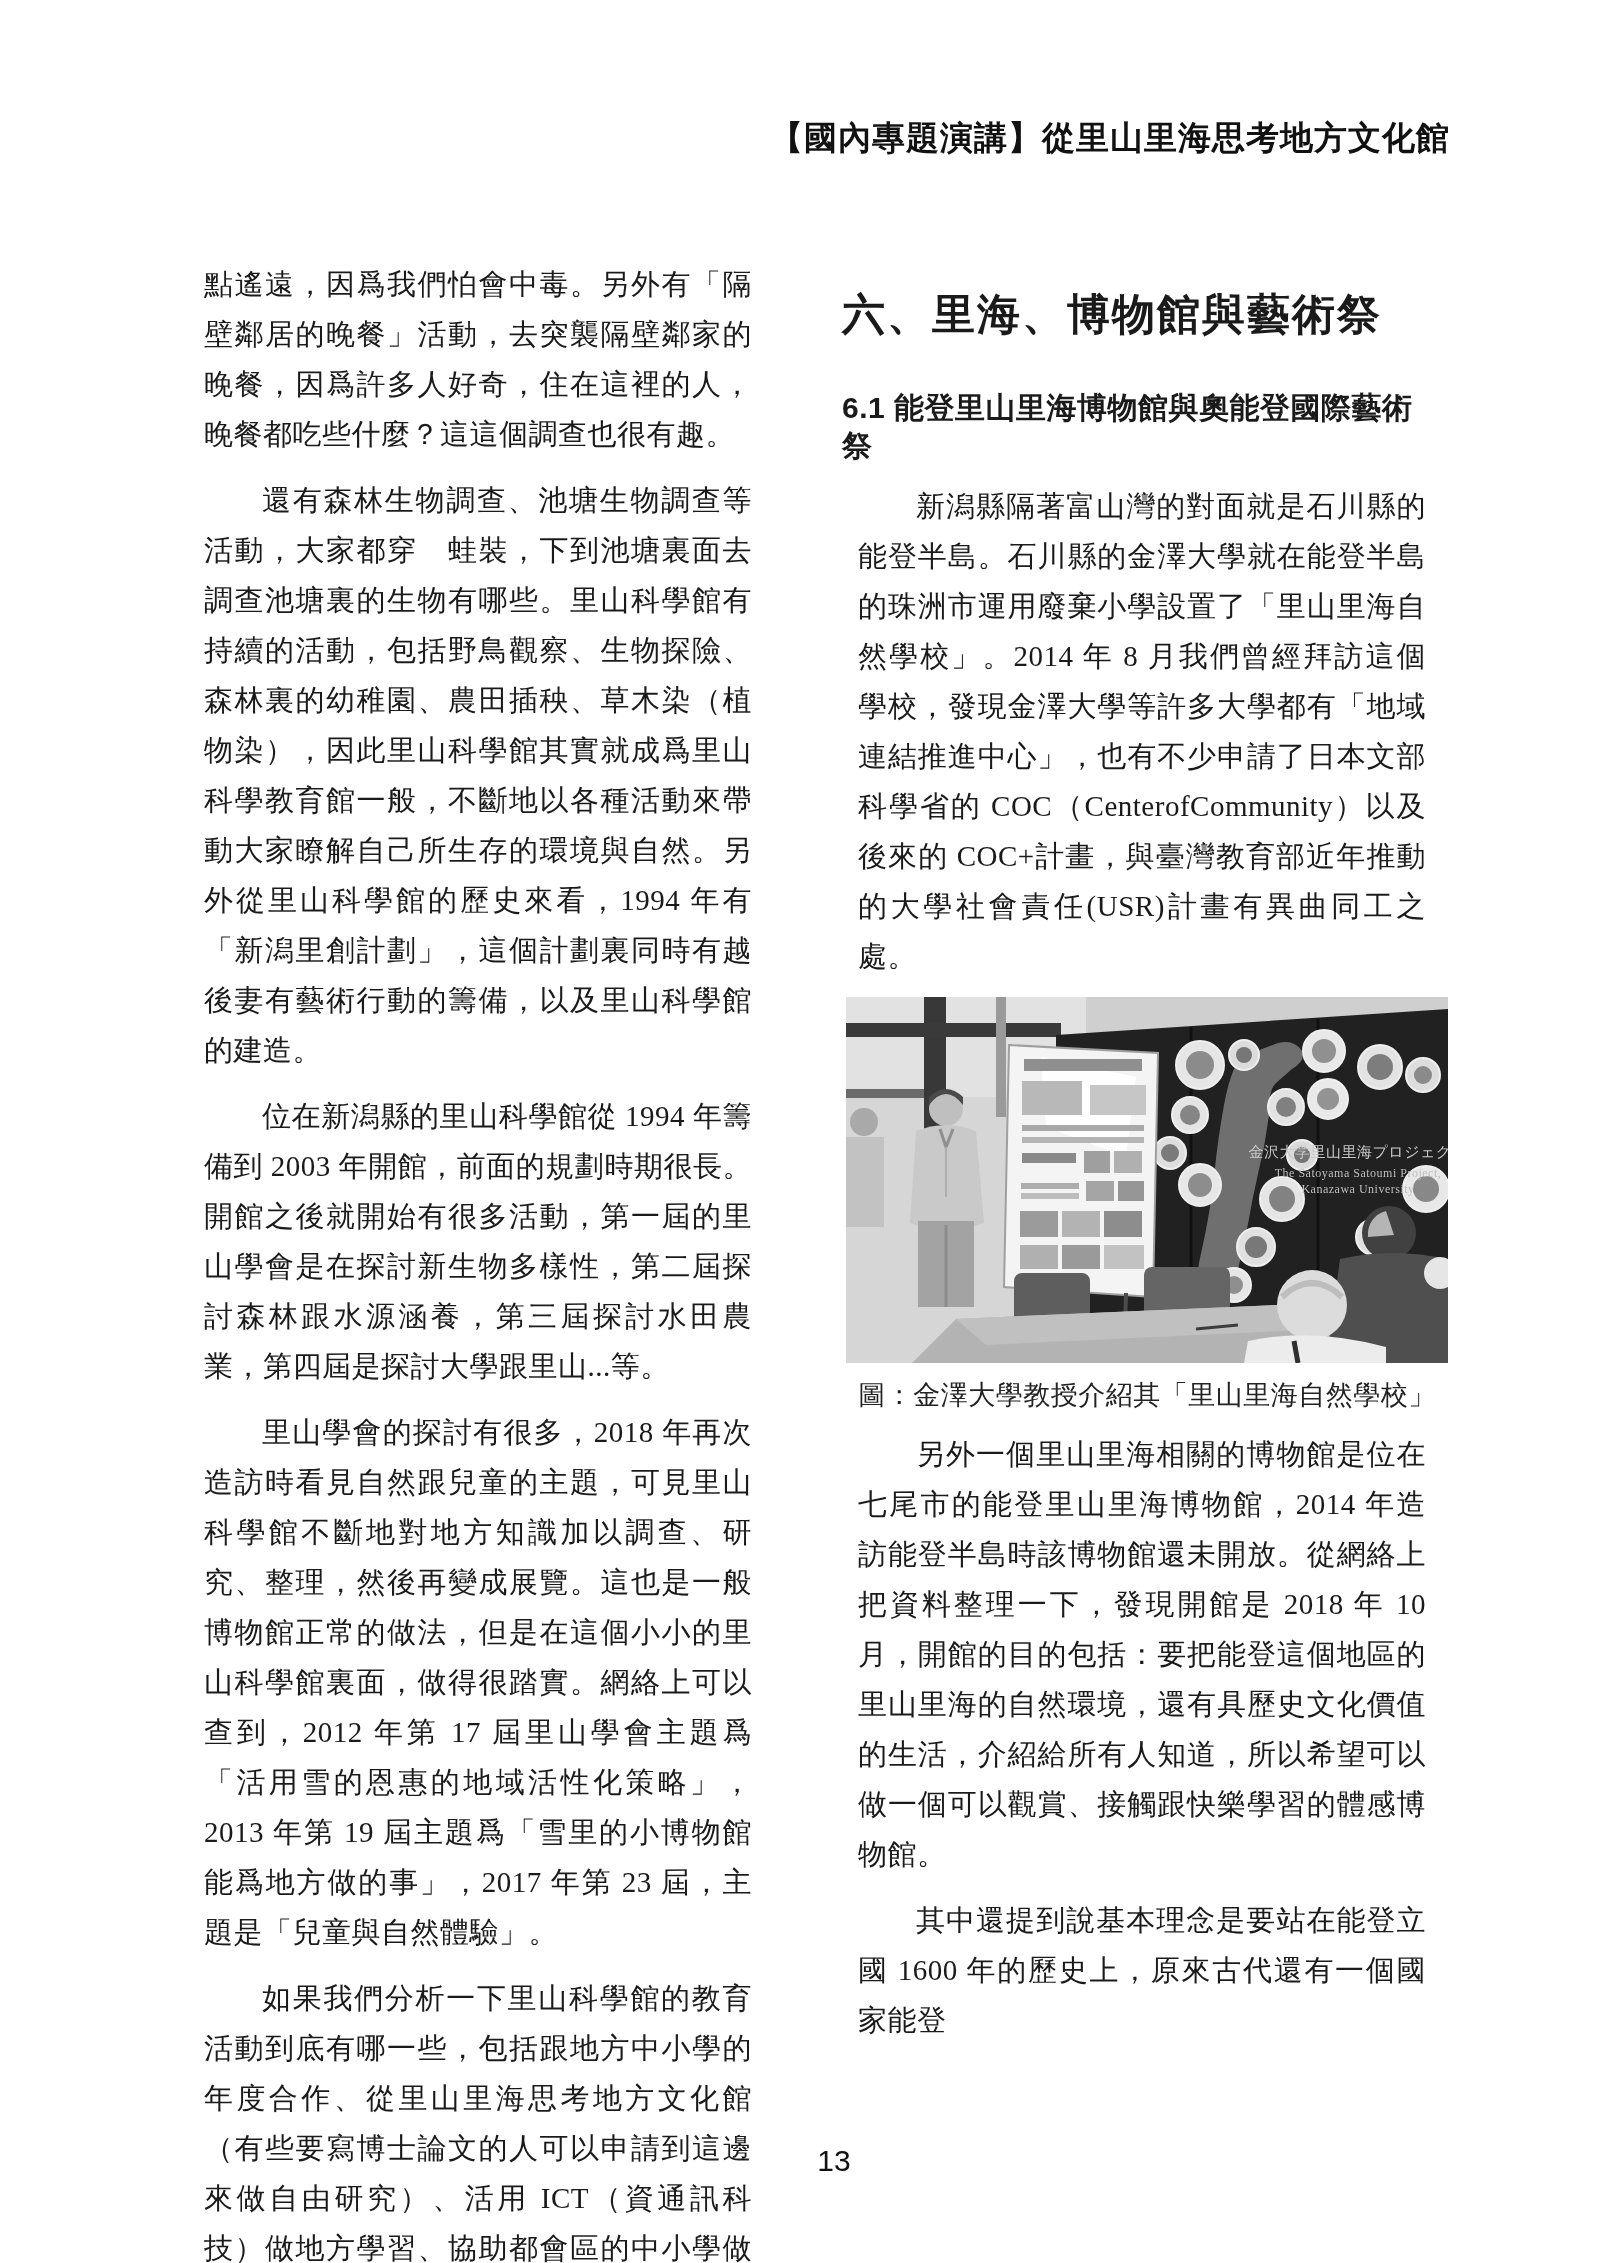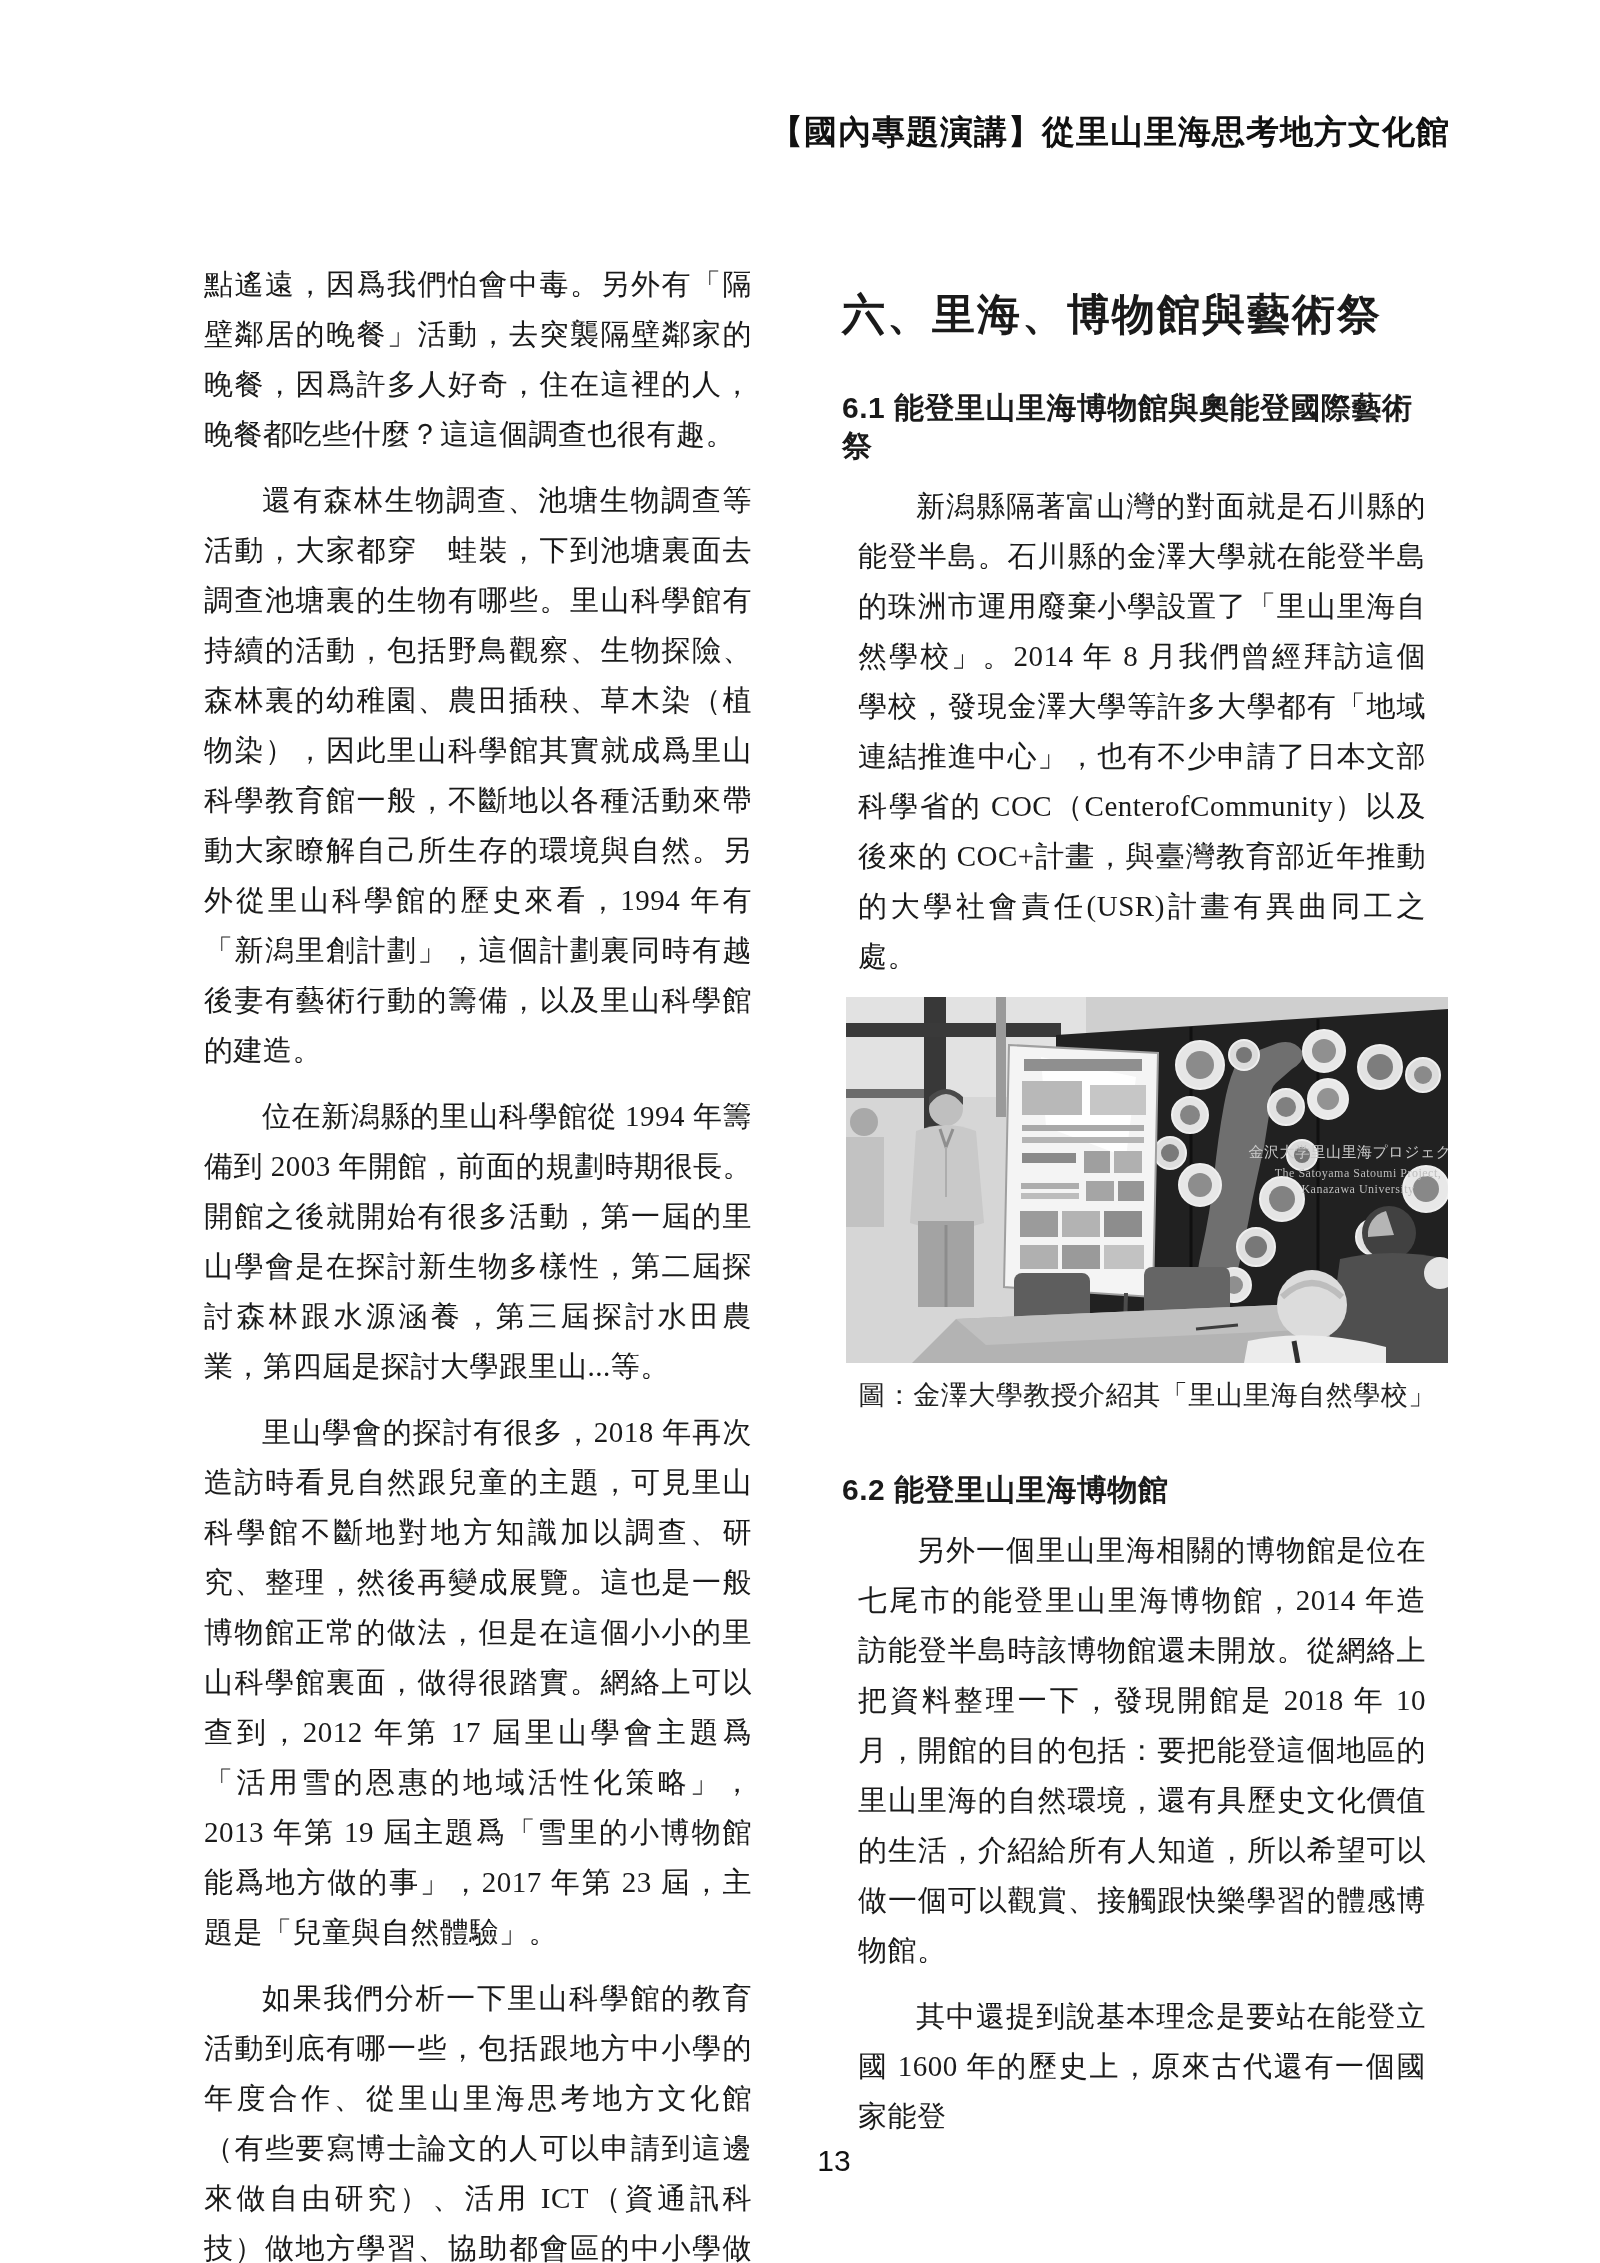--- a/index.html
+++ b/index.html
@@ -7,21 +7,21 @@
     position:relative;
     width:1600px; height:2263px;
     margin:0 auto;
     background:#ffffff;
     overflow:hidden;
     color:#1a1a1a;
     font-family:"Liberation Serif","DejaVu Serif",serif;
   }
   
   .doc-header {
-    position:absolute; top:110px; right:150px;
+    position:absolute; top:116px; right:150px;
     font-family:"Liberation Sans","DejaVu Sans",sans-serif;
     font-weight:bold; font-size:33px; letter-spacing:1px; color:#111;
     white-space:nowrap;
   }
   
   .col {
     position:absolute; top:243px;
     font-size:29px; line-height:50px;
     text-align:justify;
     text-justify:inter-character;
@@ -192,20 +192,19 @@
           <circle cx="466" cy="308" r="35" fill="#dcdcdc"></circle>
           <path d="M436,300 Q466,272 496,300" fill="none" stroke="#bdbdbd" stroke-width="6"></path>
           <path d="M402,344 Q466,330 540,350 L540,366 L398,366 Z" fill="#ececec"></path>
           <line x1="448" y1="344" x2="452" y2="366" stroke="#2f2f2f" stroke-width="5"></line>
           <circle cx="594" cy="276" r="16" fill="#e6e6e6"></circle>
         </g>
       </svg>
       <figcaption>圖：金澤大學教授介紹其「里山里海自然學校」</figcaption>
     </figure>
 
-    <h3 class="sub-heading sub-heading-62">6.2 能登里山里海博物館</h3>
     <p class="body-para para-indent">另外一個里山里海相關的博物館是位在七尾市的能登里山里海博物館，2014 年造訪能登半島時該博物館還未開放。從網絡上把資料整理一下，發現開館是 2018 年 10 月，開館的目的包括：要把能登這個地區的里山里海的自然環境，還有具歷史文化價值的生活，介紹給所有人知道，所以希望可以做一個可以觀賞、接觸跟快樂學習的體感博物館。</p>
     <p class="body-para para-indent">其中還提到說基本理念是要站在能登立國 1600 年的歷史上，原來古代還有一個國家能登</p>
   </div>
 
   <div class="page-number">13</div>
 
 </div>
 
 </body></html>

